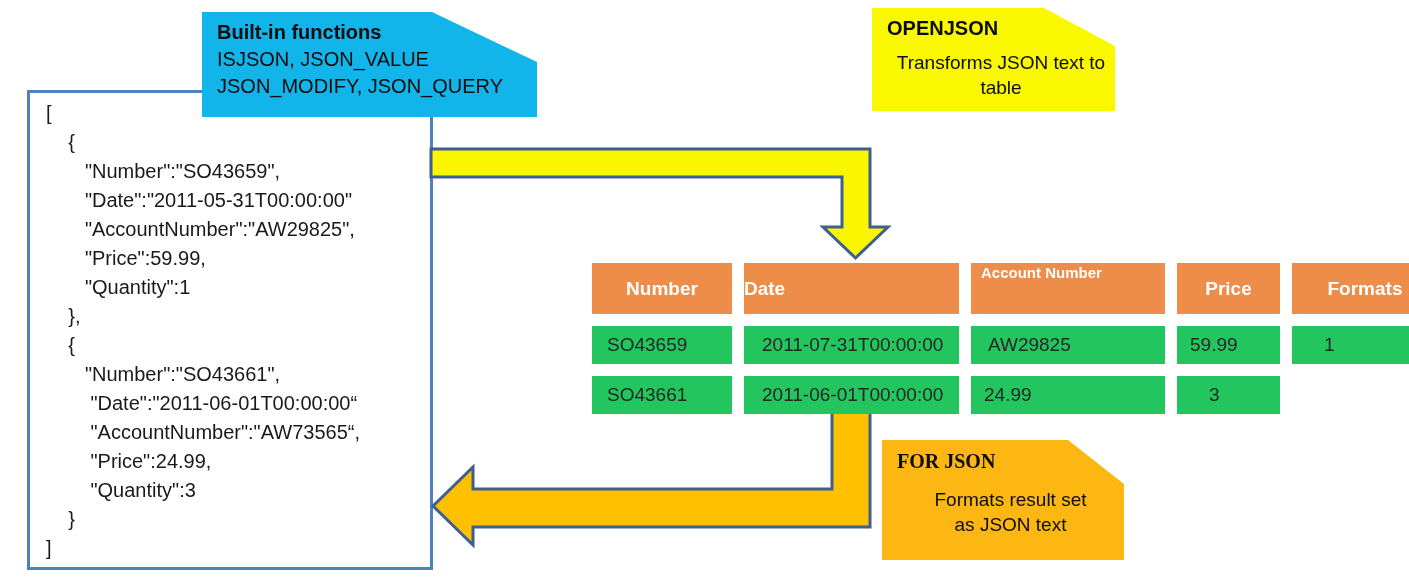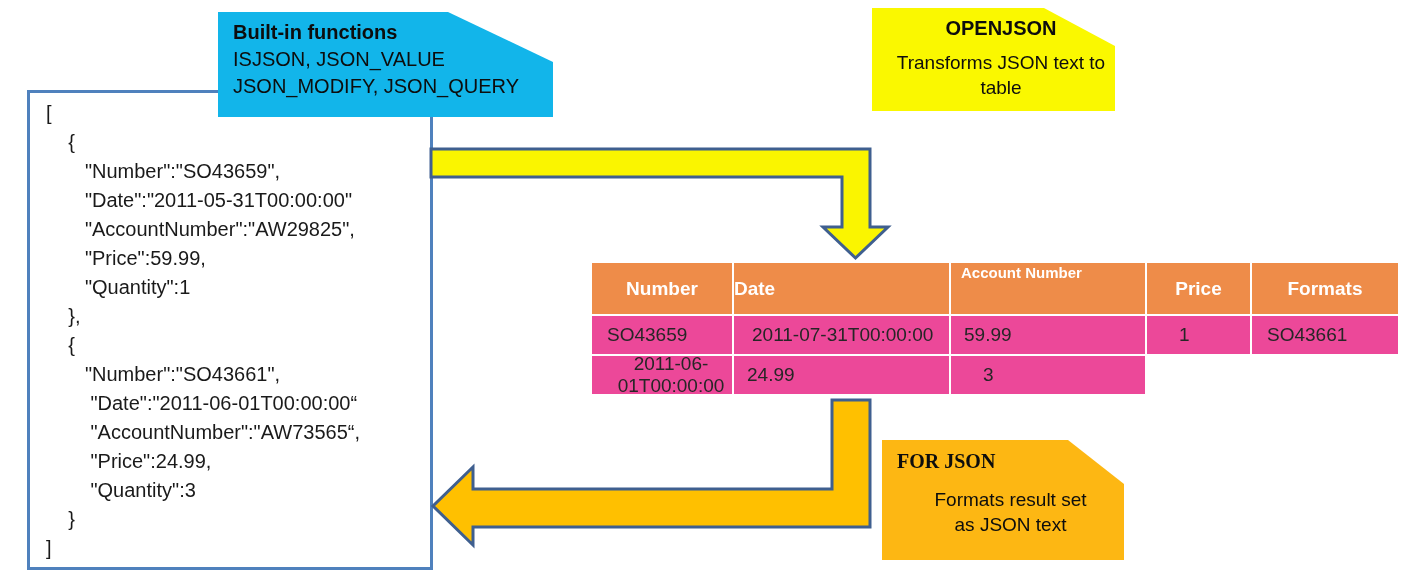--- a/index.html
+++ b/index.html
@@ -27,57 +27,57 @@
     position:absolute; left:0; top:0; width:1409px; height:587px;
     pointer-events:none;
   }
 
   
   .callout { position:absolute; color:#0d0d0d; }
   .callout .title { font-weight:bold; }
   .callout .body { white-space:pre-line;text-align:center; }
 
   .callout-blue {
-    left:218px; top:12px; width:335px; height:105px;
+    left:202px; top:12px; width:335px; height:105px;
     background:#12B5EA; padding:7px 0 0 15px;
     clip-path:polygon(0 0, calc(100% - 105px) 0, 100% 50px, 100% 100%, 0 100%);
     font-size:20px; line-height:27px;
   }
   .callout-yellow {
     left:872px; top:8px; width:243px; height:103px;
     background:#FAF800; padding:8px 0 0 15px;
     clip-path:polygon(0 0, calc(100% - 71px) 0, 100% 38px, 100% 100%, 0 100%);
     font-size:19px; line-height:25px;
   }
-  .callout-yellow .title { font-size:20px; margin-bottom:9px;text-align:center; }
+  .callout-yellow .title { font-size:20px; margin-bottom:9px; }
   .callout-orange {
     left:882px; top:440px; width:242px; height:120px;
     background:#FDB713; padding:9px 0 0 15px;
     clip-path:polygon(0 0, calc(100% - 56px) 0, 100% 44px, 100% 100%, 0 100%);
     font-size:19px; line-height:25px;
   }
   .callout-orange .title { font-size:20px; margin-bottom:13px;font-family:Liberation Serif, serif; }
 
   
   .result-table {
     position:absolute; left:592px; top:263px; width:816px;
     display:grid;
     grid-template-columns:140px 215px 194px 103px 146px;
-    grid-auto-rows:auto; gap:2px; background:#ffffff;text-align:center;
+    grid-auto-rows:auto; gap:12px; background:#ffffff;
   }
   .cell { display:flex; align-items:center; }
   .th {
     height:51px; background:#EE8C49; color:#ffffff;
     font-weight:bold; font-size:19px;
   }
   .th-center { justify-content:center; }
   .th-date { }
   .th-account { padding-left:10px; font-size:15px; align-items:flex-start; padding-top:1px; }
   .td {
-    height:38px; background:#ec4899; color:#262626; font-size:19px;
+    height:38px; background:#22c55e; color:#262626; font-size:19px;
   }
   .td-number  { padding-left:15px; }
   .td-date    { padding-left:18px; }
   .td-account { padding-left:17px; }
   .td-price   { padding-left:13px; }
   .td-qty     { padding-left:32px; }
 </style>
 </head>
 <body>
 
@@ -129,20 +129,21 @@
 
   <div class="result-table">
     <div class="cell th th-center">Number</div>
     <div class="cell th th-date">Date</div>
     <div class="cell th th-account">Account Number</div>
     <div class="cell th th-center">Price</div>
     <div class="cell th th-center">Formats</div>
 
     <div class="cell td td-number">SO43659</div>
     <div class="cell td td-date">2011-07-31T00:00:00</div>
+    <div class="cell td td-account">AW29825</div>
     <div class="cell td td-price">59.99</div>
     <div class="cell td td-qty">1</div>
 
     <div class="cell td td-number">SO43661</div>
     <div class="cell td td-date">2011-06-01T00:00:00</div>
     <div class="cell td td-price">24.99</div>
     <div class="cell td td-qty">3</div>
   </div>
 
 </div>

